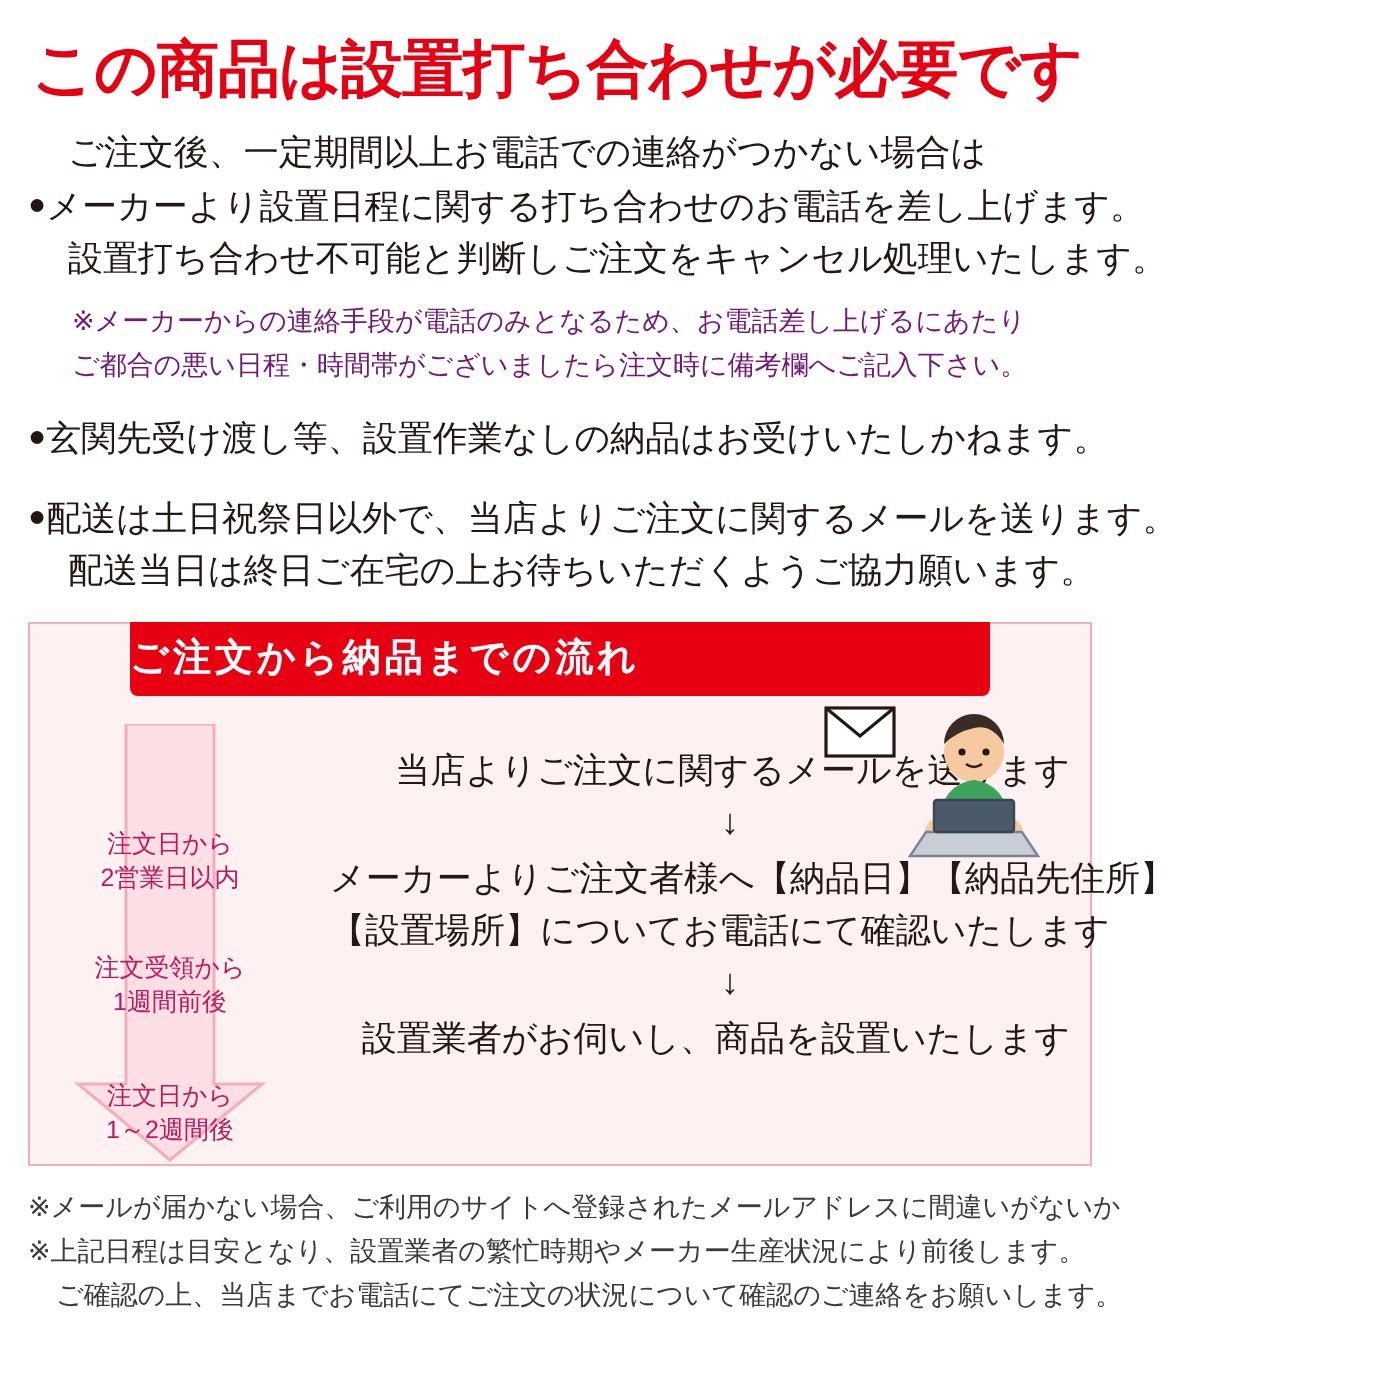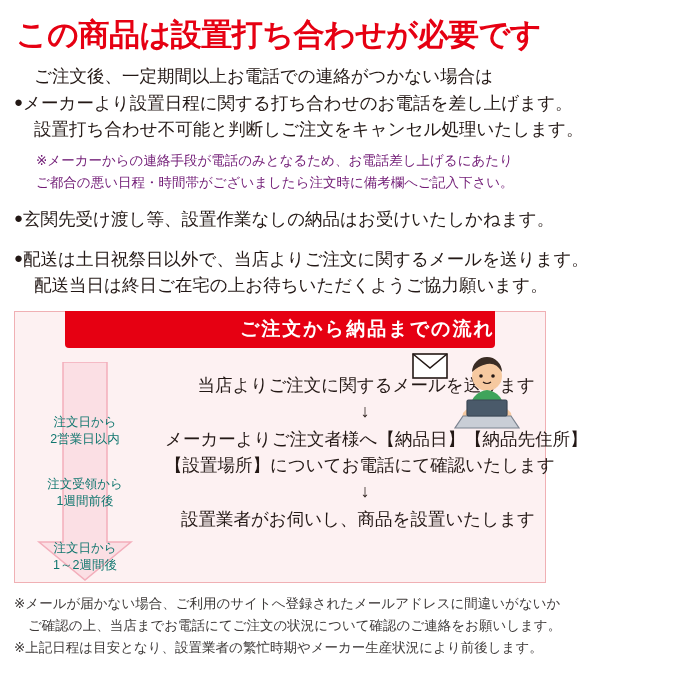--- a/index.html
+++ b/index.html
@@ -57,21 +57,21 @@
     background: #fdf1f2;
     height: 272px;
   }
   .flow-title-wrap {
     position: absolute;
     top: -1px; left: 50%;
     transform: translateX(-50%);
     width: 430px;
     background: #e60012;
     color: #ffffff;
-    text-align: right;
+    text-align: left;
     font-size: 19px;
     font-weight: bold;
     letter-spacing: 2px;
     padding: 5px 0 6px 0;
     border-radius: 0 0 4px 4px;
   }
   .flow-body {
     position: absolute;
     top: 46px; left: 0; right: 0; bottom: 0;
   }
@@ -83,21 +83,21 @@
   }
   .big-arrow {
     position: absolute;
     left: 14px; top: 0;
     width: 100px; height: 220px;
   }
   .arrow-label {
     position: absolute;
     left: 0; width: 128px;
     text-align: center;
-    color: #0f766e;
+    color: #be185d;
     font-size: 12.5px;
     line-height: 1.35;
     white-space: nowrap;
   }
   .arrow-label.l1 { top: 52px; }
   .arrow-label.l2 { top: 114px; }
   .arrow-label.l3 { top: 178px; }
 
   
   .steps {
@@ -224,17 +224,17 @@
         <div class="step-text">【設置場所】についてお電話にて確認いたします</div>
         <div class="down-arrow">↓</div>
         <div class="step-text">設置業者がお伺いし、商品を設置いたします</div>
       </div>
 
     </div>
   </div>
 
   <div class="footer-notes">
     <div class="fn">※メールが届かない場合、ご利用のサイトへ登録されたメールアドレスに間違いがないか</div>
+    <div class="fn">※上記日程は目安となり、設置業者の繁忙時期やメーカー生産状況により前後します。</div>
     <div class="fn indent">ご確認の上、当店までお電話にてご注文の状況について確認のご連絡をお願いします。</div>
-    <div class="fn">※上記日程は目安となり、設置業者の繁忙時期やメーカー生産状況により前後します。</div>
   </div>
 
 </div>
 
 </body></html>

